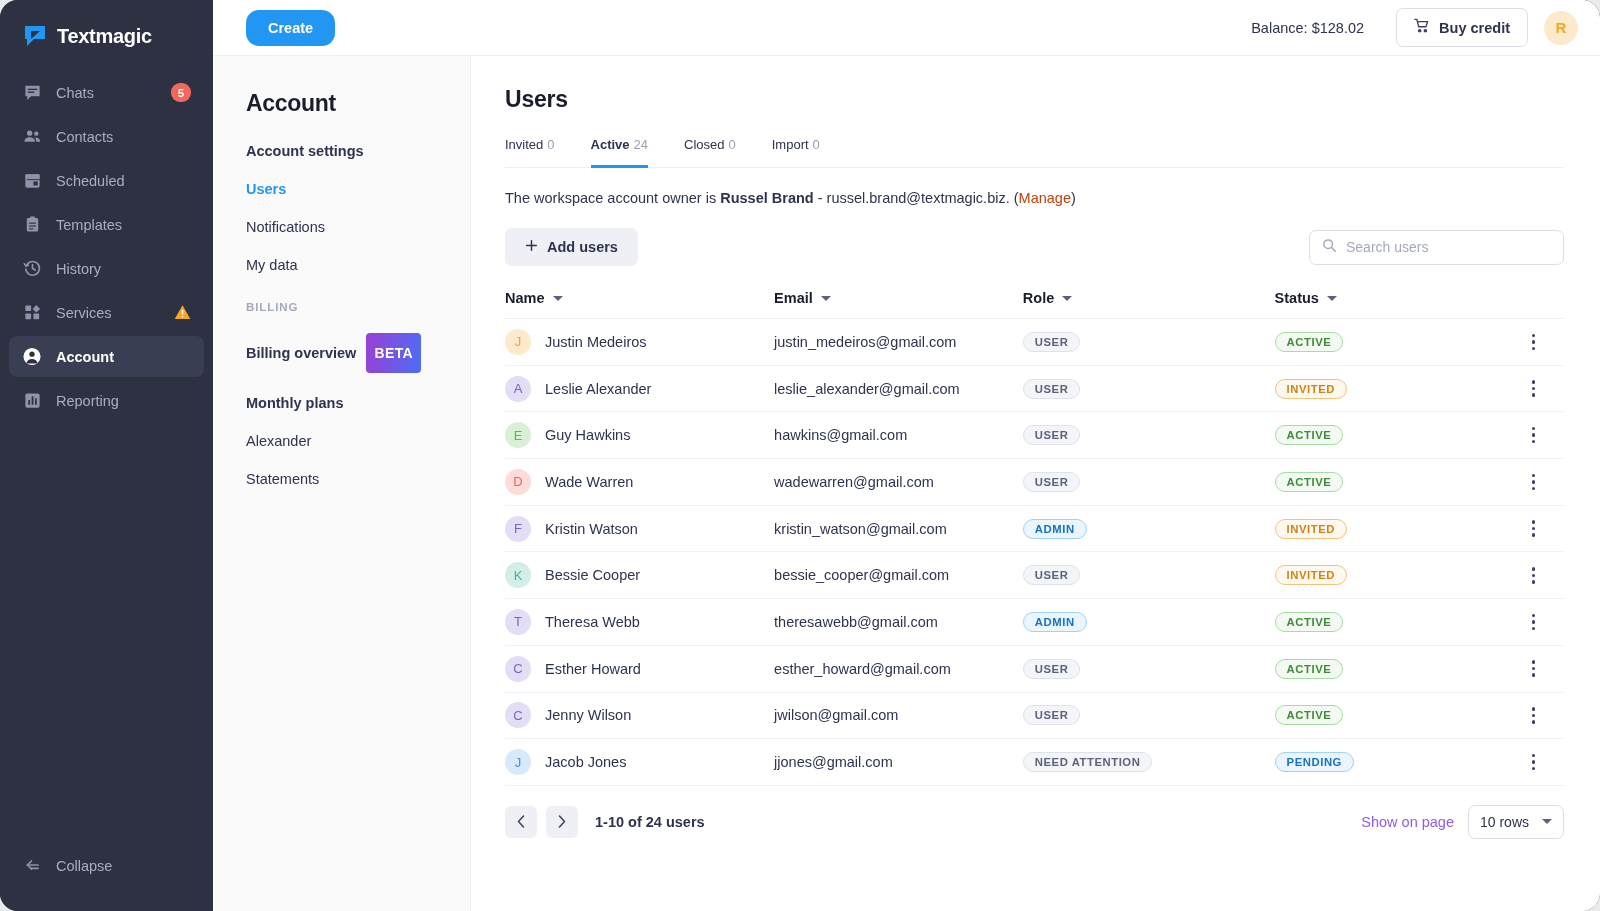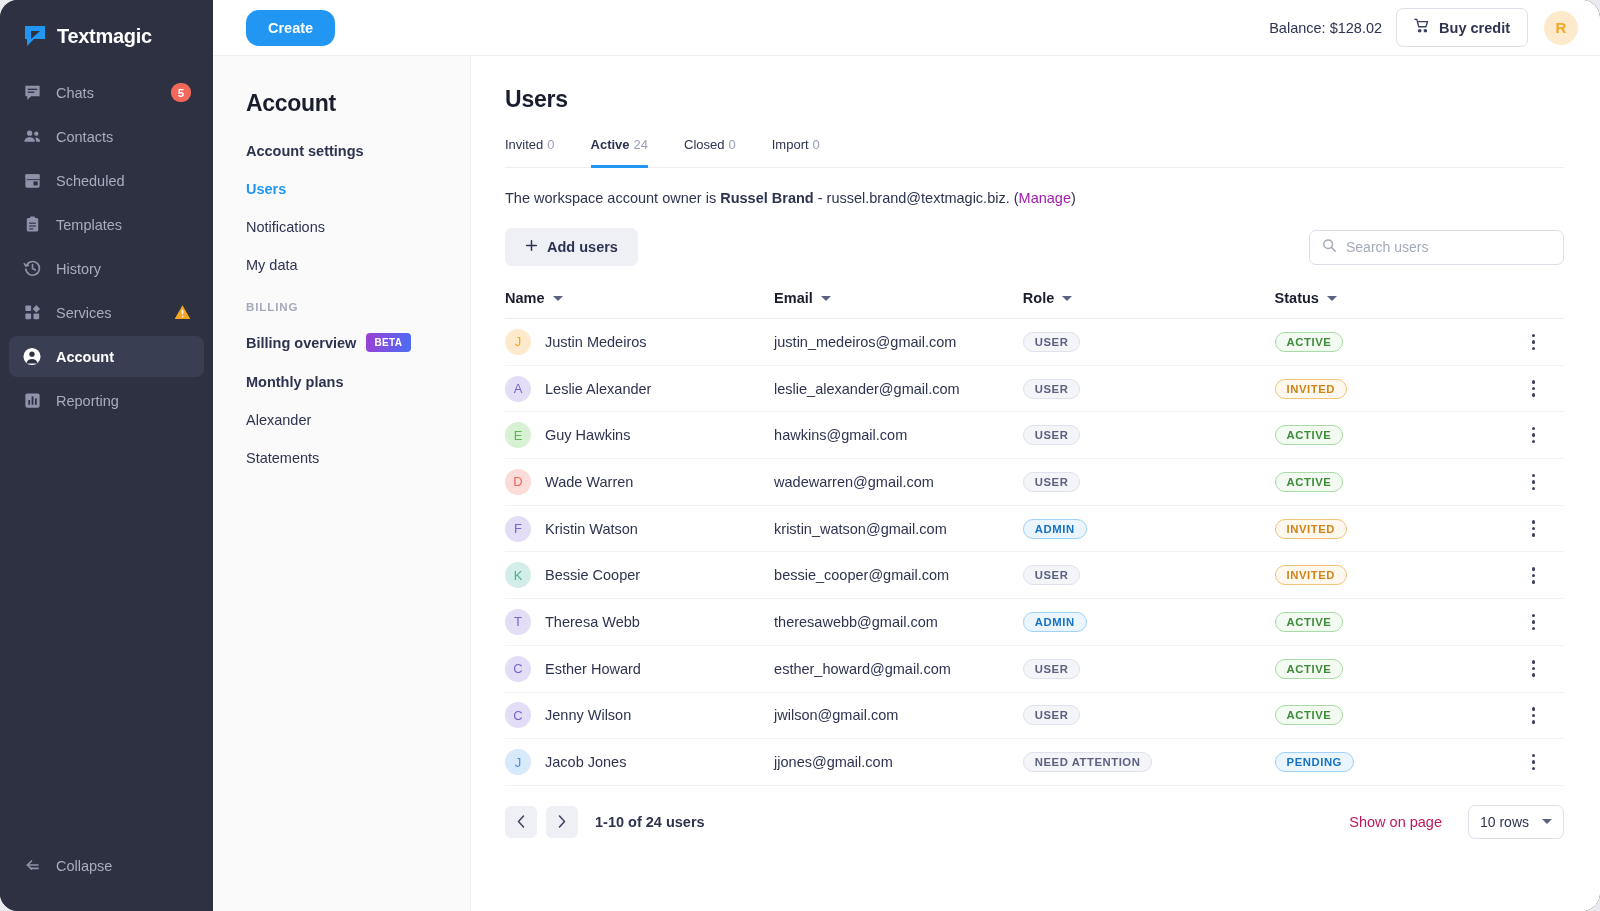--- a/index.html
+++ b/index.html
@@ -69,21 +69,21 @@
     display: flex; align-items: center; padding: 0 22px 0 33px;
     border-bottom: 1px solid #eceef3;
   }
   .btn-create {
     background: #2196f3; color: #fff; border: none;
     font-size: 14.5px; font-weight: bold;
     padding: 10px 22px; border-radius: 13px; cursor: pointer;
     font-family: inherit;
   }
   .topbar-spacer { flex: 1; }
-  .balance { font-size: 14.5px; color: #2e3350; margin-right: 14px; }
+  .balance { font-size: 14.5px; color: #2e3350; margin-right: 32px; }
   .btn-buy {
     display: flex; align-items: center; gap: 9px;
     border: 1px solid #dcdfe8; background: #fff;
     border-radius: 7px; padding: 9px 17px; cursor: pointer;
     font-size: 14.5px; color: #2e3350; font-weight: bold;
     font-family: inherit;
   }
   .avatar-top {
     width: 34px; height: 34px; border-radius: 50%;
     background: #fdeacd; color: #f5a623;
@@ -106,43 +106,43 @@
     padding-right: 20px;
   }
   .acct-link.current { color: #2196f3; font-weight: bold; }
   .acct-link.bold { font-weight: bold; }
   .acct-section {
     font-size: 11.5px; color: #a5a9bd; letter-spacing: 0.9px;
     font-weight: bold; margin: 28px 0 20px 0;
   }
   .beta {
     background: linear-gradient(100deg,#9b3fd4 0%, #4b6ef5 100%);
-    color: #fff; font-size: 10px; font-weight: bold;
-    padding: 4px 8px; border-radius: 4px; letter-spacing: 0.4px;
+    color: #fff; font-size: 14px; font-weight: bold;
+    padding: 12px 8px; border-radius: 4px; letter-spacing: 0.4px;
   }
 
   
   .main { flex: 1; padding: 30px 36px 0 34px; min-width: 0; background:#fff; }
   .page-title { font-size: 23px; color: #1a1d2e; font-weight: bold; letter-spacing: -0.2px; }
   .tabs {
     display: flex; gap: 36px; margin-top: 24px;
     border-bottom: 1px solid #eceef3;
   }
   .tab {
     padding-bottom: 13px; font-size: 13px; color: #2e3350;
     cursor: pointer; border-bottom: 3px solid transparent;
     margin-bottom: -1px;
   }
   .tab.active { font-weight: bold; border-bottom-color: #2196f3; }
   .tab .cnt { color: #9aa0b5; margin-left: 4px; }
   .tab.active .cnt { color: #9aa0b5; font-weight: normal; }
 
   .owner-line { font-size: 14.5px; color: #2e3350; margin-top: 22px; }
   .owner-line b { font-weight: bold; }
-  .owner-line a { color: #a21caf; text-decoration: none; cursor: pointer; }
+  .owner-line a { color: #c2410c; text-decoration: none; cursor: pointer; }
 
   .toolbar { display: flex; align-items: center; margin-top: 22px; }
   .btn-add {
     background: #eef0f6; border: none; color: #2e3350;
     font-size: 14.5px; font-weight: bold; padding: 11px 20px;
     border-radius: 7px; cursor: pointer; display: flex;
     align-items: center; gap: 9px; font-family: inherit;
   }
   .toolbar-spacer { flex: 1; }
   .search-wrap {
@@ -196,21 +196,21 @@
   
   .pager { display: flex; align-items: center; margin-top: 19px; }
   .pg-btn {
     width: 32px; height: 32px; border-radius: 6px; background: #eef0f6;
     border: none; cursor: pointer; display: flex; align-items: center;
     justify-content: center; margin-right: 9px; color: #3d3f63;
     font-size: 16px; font-family: inherit;
   }
   .pg-info { font-size: 14.5px; color: #2e3350; font-weight: bold; margin-left: 8px; }
   .pager-spacer { flex: 1; }
-  .show-on { font-size: 14.5px; color: #be185d; margin-right: 26px; }
+  .show-on { font-size: 14.5px; color: #8b5cf6; margin-right: 14px; }
   .rows-sel {
     width: 96px; height: 34px; border: 1px solid #dcdfe8; border-radius: 7px;
     display: flex; align-items: center; justify-content: space-between;
     padding: 0 11px; font-size: 14px; color: #2e3350; cursor: pointer; background:#fff;
   }
 </style>
 </head>
 <body>
 
 <div id="app">

